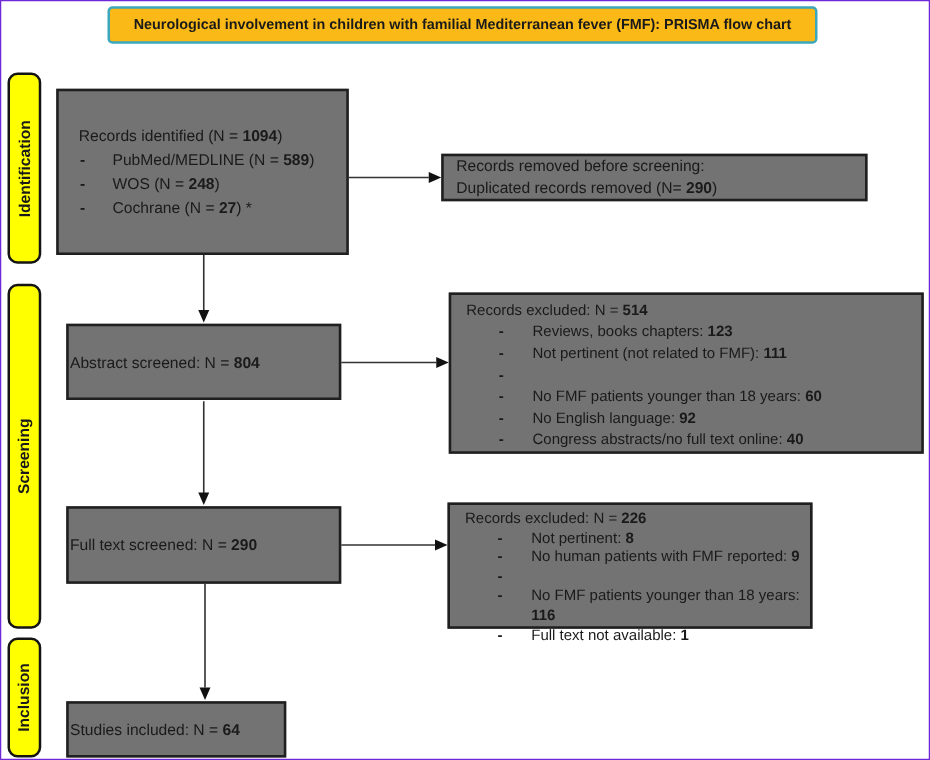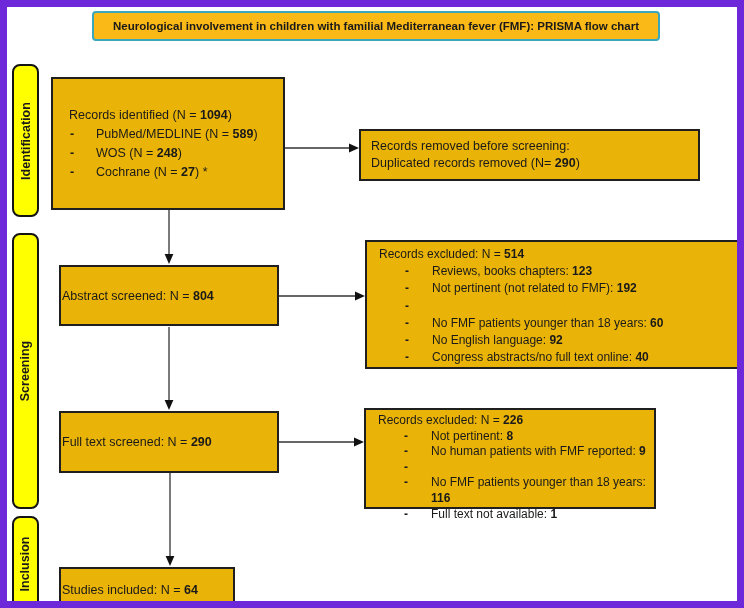--- a/index.html
+++ b/index.html
@@ -1,45 +1,45 @@
 <!DOCTYPE html>
 <html style="--banner-fill: #FBB917; --banner-border: #3BA7BC; --stage-fill: #FFFF00;"><head>
 <meta charset="utf-8">
 <style>
   * { box-sizing: border-box; }
   html,body { margin:0; padding:0; }
   body { font-family:"Liberation Sans", sans-serif; color:#1a1a1a; background:#fff; }
-  .canvas { position:relative; width:744px; height:608px; background:#fff; border:7px solid #6d28d9; overflow:hidden; }
+  .canvas { position:relative; width:744px; height:608px; background:#fff; border:1px solid #6d28d9; overflow:hidden; }
 
   .banner {
     position:absolute; left:85px; top:4px; width:568px; height:30px;
     background:var(--banner-fill,#FBB917); border:2px solid var(--banner-border,#3BA7BC);
     border-radius:4px; display:flex; align-items:center; justify-content:center;
     font-weight:bold; font-size:11.5px; white-space:nowrap;
   }
 
   .stage {
     position:absolute; left:5px; width:27px;
     background:var(--stage-fill,#FFFF00); border:2px solid #141414; border-radius:8px;
     display:flex; align-items:center; justify-content:center;
   }
   .stage span { transform:rotate(-90deg); white-space:nowrap; font-weight:bold; font-size:12.5px; }
   #stage-identification { top:57px;  height:153px; }
   #stage-screening      { top:226px; height:276px; }
   #stage-inclusion      { top:509px; height:96px; }
 
-  .box { position:absolute; background:#eab308; border:2px solid #1f1f1f; }
+  .box { position:absolute; background:#737373; border:2px solid #1f1f1f; }
 
   .box-identified { left:44px; top:70px; width:234px; height:133px;
     display:flex; flex-direction:column; justify-content:center; font-size:12.5px; line-height:19px; }
   .b1-head { padding-left:16px; }
   .b1-row  { display:flex; padding-left:17px; }
   .b1-row .dash { width:26px; font-weight:bold; flex:0 0 auto; }
 
-  .box-dedup { left:352px; top:122px; width:341px; height:52px;
+  .box-dedup { left:352px; top:122px; width:341px; height:38px;
     display:flex; flex-direction:column; justify-content:center; padding-left:10px;
     font-size:12.5px; line-height:17px; }
 
   .box-single { display:flex; align-items:center; padding-left:1px; font-size:12.5px; }
   .box-abstract { left:52px; top:258px; width:220px; height:61px; }
   .box-fulltext { left:52px; top:404px; width:220px; height:62px; }
   .box-included { left:52px; top:560px; width:176px; height:45px; }
 
   .box-ex1 { left:358px; top:233px; width:380px; height:129px; padding-top:4px; font-size:12px; line-height:17.2px; }
   .box-ex2 { left:357px; top:401px; width:292px; height:101px; padding-top:3px; font-size:12px; line-height:15.6px; }
@@ -124,21 +124,21 @@
   </div>
 
   <div class="box box-ex1">
     <div class="ex-head"><span>Records excluded: N = </span><b>514</b><span></span></div>
     <div class="ex-row">
       <span class="dash">-</span>
       <span><span>Reviews, books chapters: </span><b>123</b><span></span></span>
     </div>
     <div class="ex-row">
       <span class="dash">-</span>
-      <span><span>Not pertinent (not related to FMF): </span><b>192</b><span></span></span>
+      <span><span>Not pertinent (not related to FMF): </span><b>111</b><span></span></span>
     </div>
     <div class="ex-row">
       <span class="dash">-</span>
     </div>
     <div class="ex-row">
       <span class="dash">-</span>
       <span><span>No FMF patients younger than 18 years: </span><b>60</b><span></span></span>
     </div>
     <div class="ex-row">
       <span class="dash">-</span>

